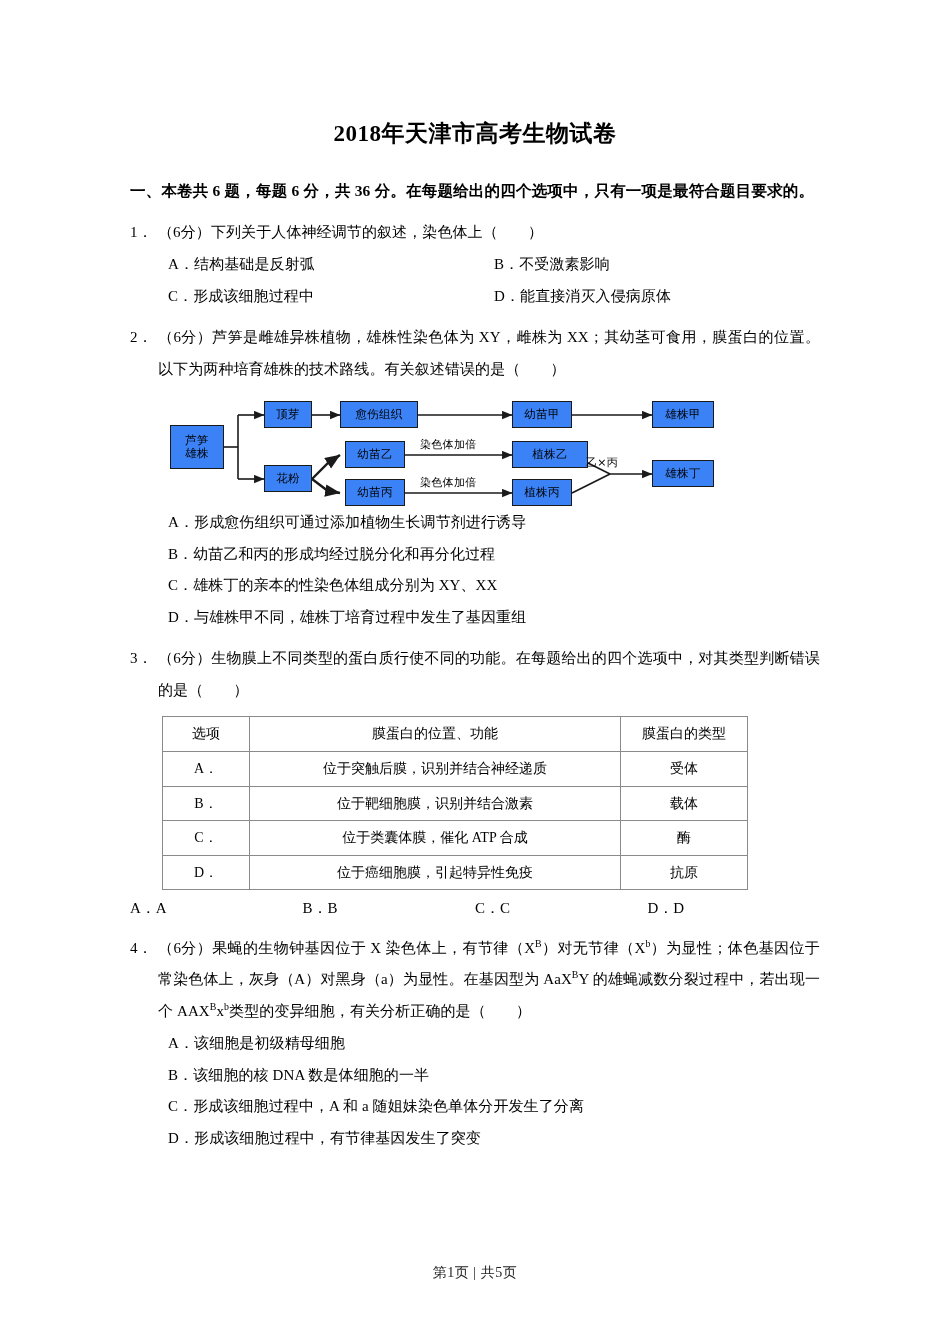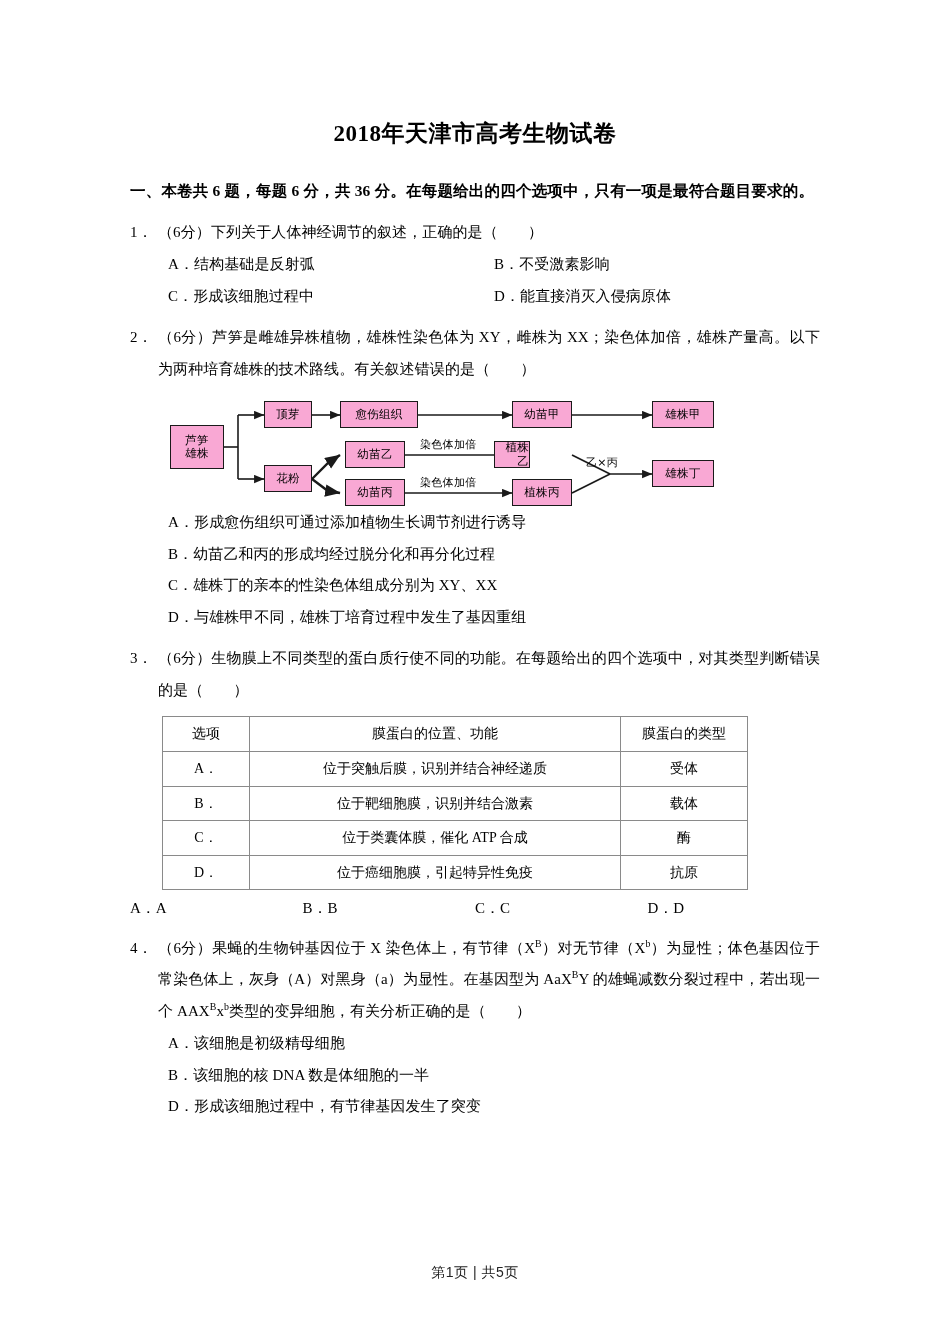--- a/index.html
+++ b/index.html
@@ -86,21 +86,21 @@
   
   .flowchart {
     position: relative;
     margin: 8px 0 6px 32px;
     width: 560px;
     height: 108px;
   }
   .fc-box {
     position: absolute;
     border: 1.6px solid #1a1a1a;
-    background: #f9a8d4;
+    background: #3b82f6;
     font-size: 11.5px;
     line-height: 1.18;
     text-align: center;
     display: flex;
     align-items: center;
     justify-content: center;
     box-sizing: border-box;
     font-family: "DejaVu Sans", sans-serif;
     letter-spacing: 0.3px;
   }
@@ -146,55 +146,55 @@
   }
   .abcd-row span { flex: 0 0 25%; }
 
   .footer {
     position: absolute;
     left: 0;
     bottom: 62px;
     width: 950px;
     text-align: center;
     font-size: 14px;
-    font-family: Liberation Sans, sans-serif;
+    font-family: Liberation Serif, serif;
     color: #222;
     letter-spacing: 0.5px;
   }
 </style>
 </head>
 <body>
 
 <div class="page">
 
   <h1 class="doc-title">2018年天津市高考生物试卷</h1>
 
   <div class="section-intro">一、本卷共 6 题，每题 6 分，共 36 分。在每题给出的四个选项中，只有一项是最符合题目要求的。</div>
 
   <div class="question">
     <div class="q-stem">
       <span class="q-num">1．</span>
-      <span class="q-text">（6分）下列关于人体神经调节的叙述，正确的是（　　）</span>
+      <span class="q-text">（6分）下列关于人体神经调节的叙述，染色体上（　　）</span>
     </div>
     <div class="opt-list">
       <div class="opt-row">
         <span class="opt">A．结构基础是反射弧</span>
         <span class="opt">B．不受激素影响</span>
       </div>
       <div class="opt-row">
         <span class="opt">C．形成该细胞过程中</span>
         <span class="opt">D．能直接消灭入侵病原体</span>
       </div>
     </div>
   </div>
 
   <div class="question">
     <div class="q-stem">
       <span class="q-num">2．</span>
-      <span class="q-text">（6分）芦笋是雌雄异株植物，雄株性染色体为 XY，雌株为 XX；染色体加倍，雄株产量高。以下为两种培育雄株的技术路线。有关叙述错误的是（　　）</span>
+      <span class="q-text">（6分）芦笋是雌雄异株植物，雄株性染色体为 XY，雌株为 XX；其幼茎可食用，膜蛋白的位置。以下为两种培育雄株的技术路线。有关叙述错误的是（　　）</span>
     </div>
 
     <div class="flowchart">
       <svg class="fc-svg" viewBox="0 0 560 108">
         <defs>
           <marker id="ah" markerWidth="7" markerHeight="7" refX="6.2" refY="2.6" orient="auto">
             <path d="M0,0 L6.4,2.6 L0,5.2 z" fill="#1a1a1a"></path>
           </marker>
         </defs>
         <g stroke="#1a1a1a" stroke-width="1.6" fill="none">
@@ -229,21 +229,21 @@
         <span>雄株</span>
       </div>
       <div class="fc-box" style="left:102px; top:8px; width:48px; height:27px;">顶芽</div>
       <div class="fc-box" style="left:178px; top:8px; width:78px; height:27px;">愈伤组织</div>
       <div class="fc-box" style="left:350px; top:8px; width:60px; height:27px;">幼苗甲</div>
       <div class="fc-box" style="left:490px; top:8px; width:62px; height:27px;">雄株甲</div>
 
       <div class="fc-box" style="left:102px; top:72px; width:48px; height:27px;">花粉</div>
       <div class="fc-box" style="left:183px; top:48px; width:60px; height:27px;text-align:center;">幼苗乙</div>
       <div class="fc-box" style="left:183px; top:86px; width:60px; height:27px;">幼苗丙</div>
-      <div class="fc-box" style="left:332px; top:48px; width:36px; height:27px;text-align:right;">植株乙</div>
+      <div class="fc-box" style="left:350px; top:48px; width:76px; height:27px;text-align:right;">植株乙</div>
       <div class="fc-box" style="left:350px; top:86px; width:60px; height:27px;">植株丙</div>
       <div class="fc-box" style="left:490px; top:67px; width:62px; height:27px;">雄株丁</div>
 
       <div class="fc-label" style="left:258px; top:44px;">染色体加倍</div>
       <div class="fc-label" style="left:258px; top:82px;">染色体加倍</div>
       <div class="fc-label" style="left:424px; top:62px;">乙×丙</div>
     </div>
 
     <div class="opt-list">
       <div class="opt-single">A．形成愈伤组织可通过添加植物生长调节剂进行诱导</div>
@@ -300,19 +300,20 @@
   </div>
 
   <div class="question">
     <div class="q-stem">
       <span class="q-num">4．</span>
       <span class="q-text"><span>（6分）果蝇的生物钟基因位于 X 染色体上，有节律（X</span><sup>B</sup><span>）对无节律（X</span><sup>b</sup><span>）为显性；体色基因位于常染色体上，灰身（A）对黑身（a）为显性。在基因型为 AaX</span><sup>B</sup><span>Y 的雄蝇减数分裂过程中，若出现一个 AAX</span><sup>B</sup><span>x</span><sup>b</sup><span>类型的变异细胞，有关分析正确的是（　　）</span></span>
     </div>
     <div class="opt-list">
       <div class="opt-single">A．该细胞是初级精母细胞</div>
       <div class="opt-single">B．该细胞的核 DNA 数是体细胞的一半</div>
+      <div class="opt-single">C．形成该细胞过程中，A 和 a 随姐妹染色单体分开发生了分离</div>
       <div class="opt-single">D．形成该细胞过程中，有节律基因发生了突变</div>
     </div>
   </div>
 
 </div>
 
 <div class="footer">第1页 | 共5页</div>
 
 </body></html>

